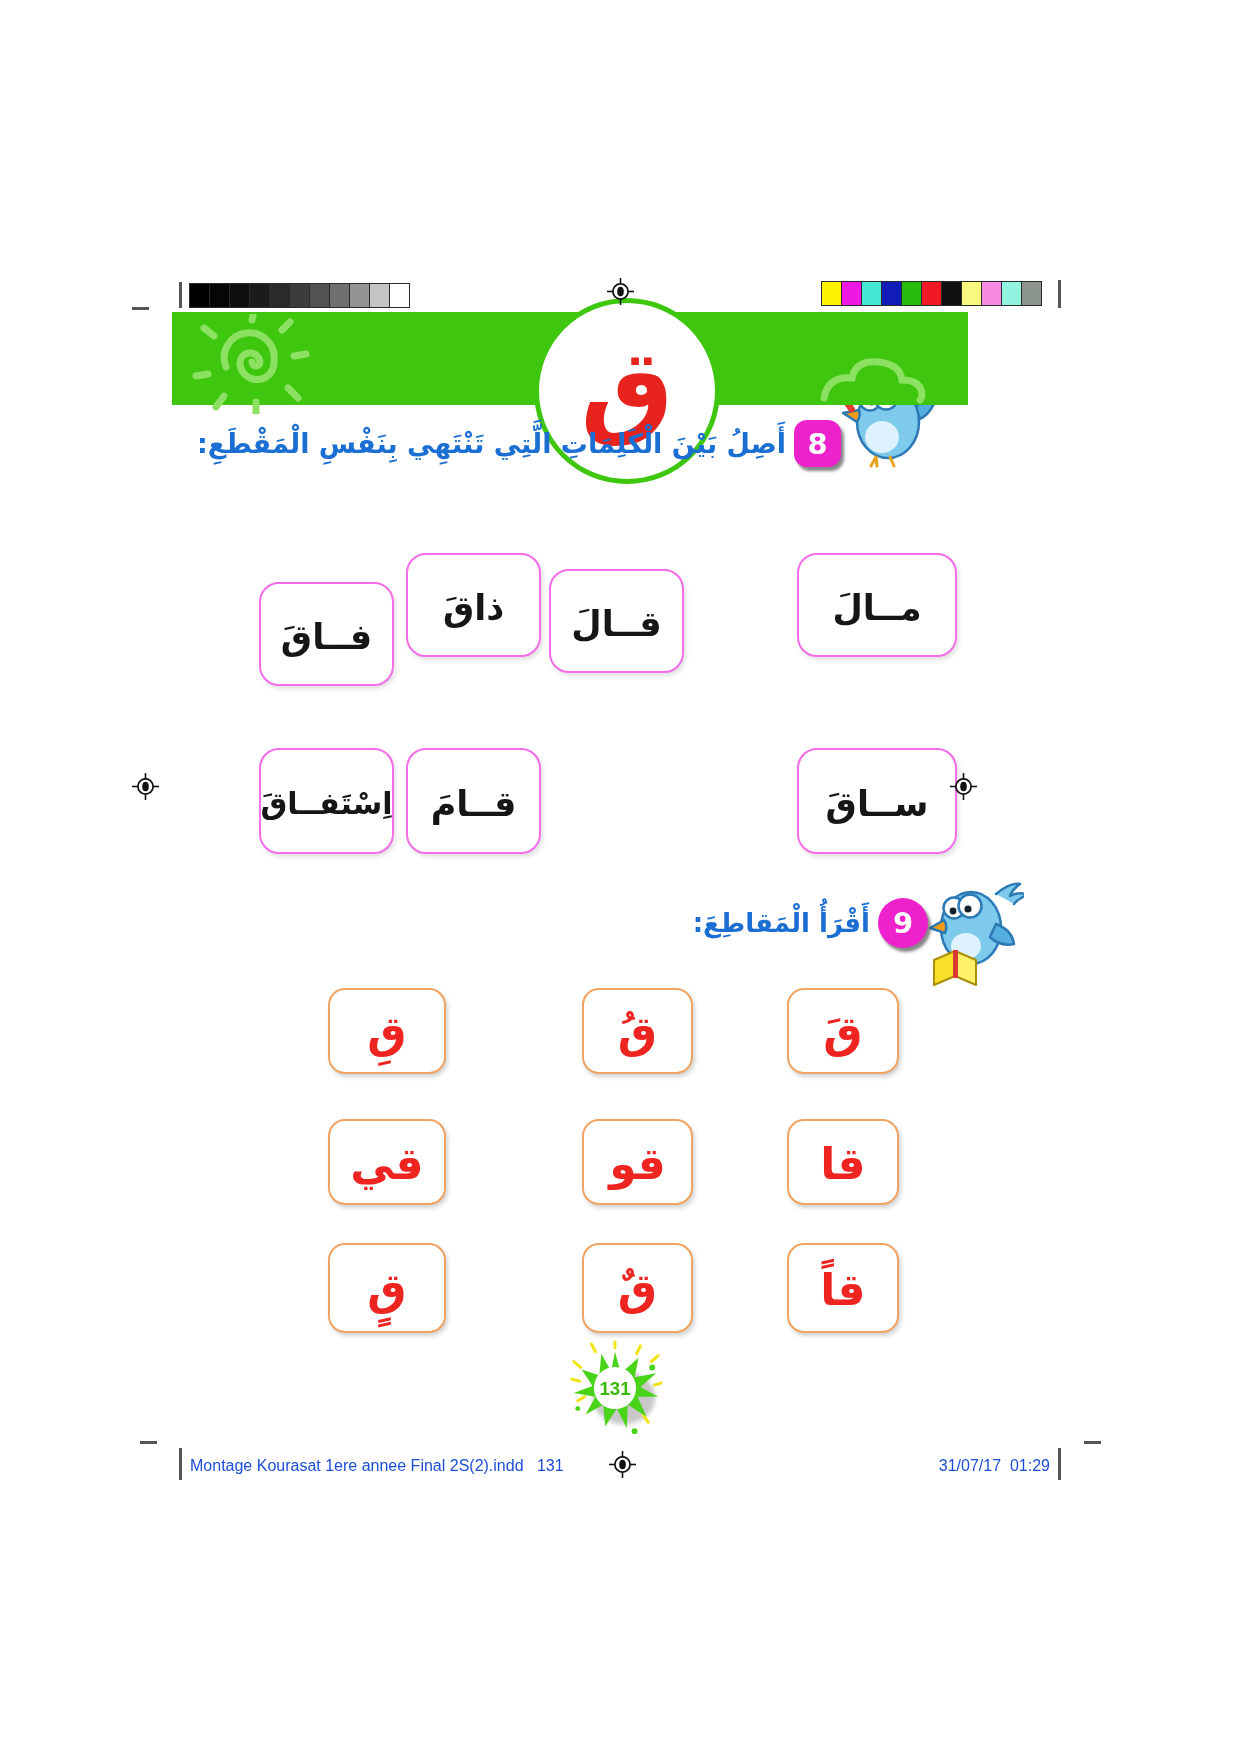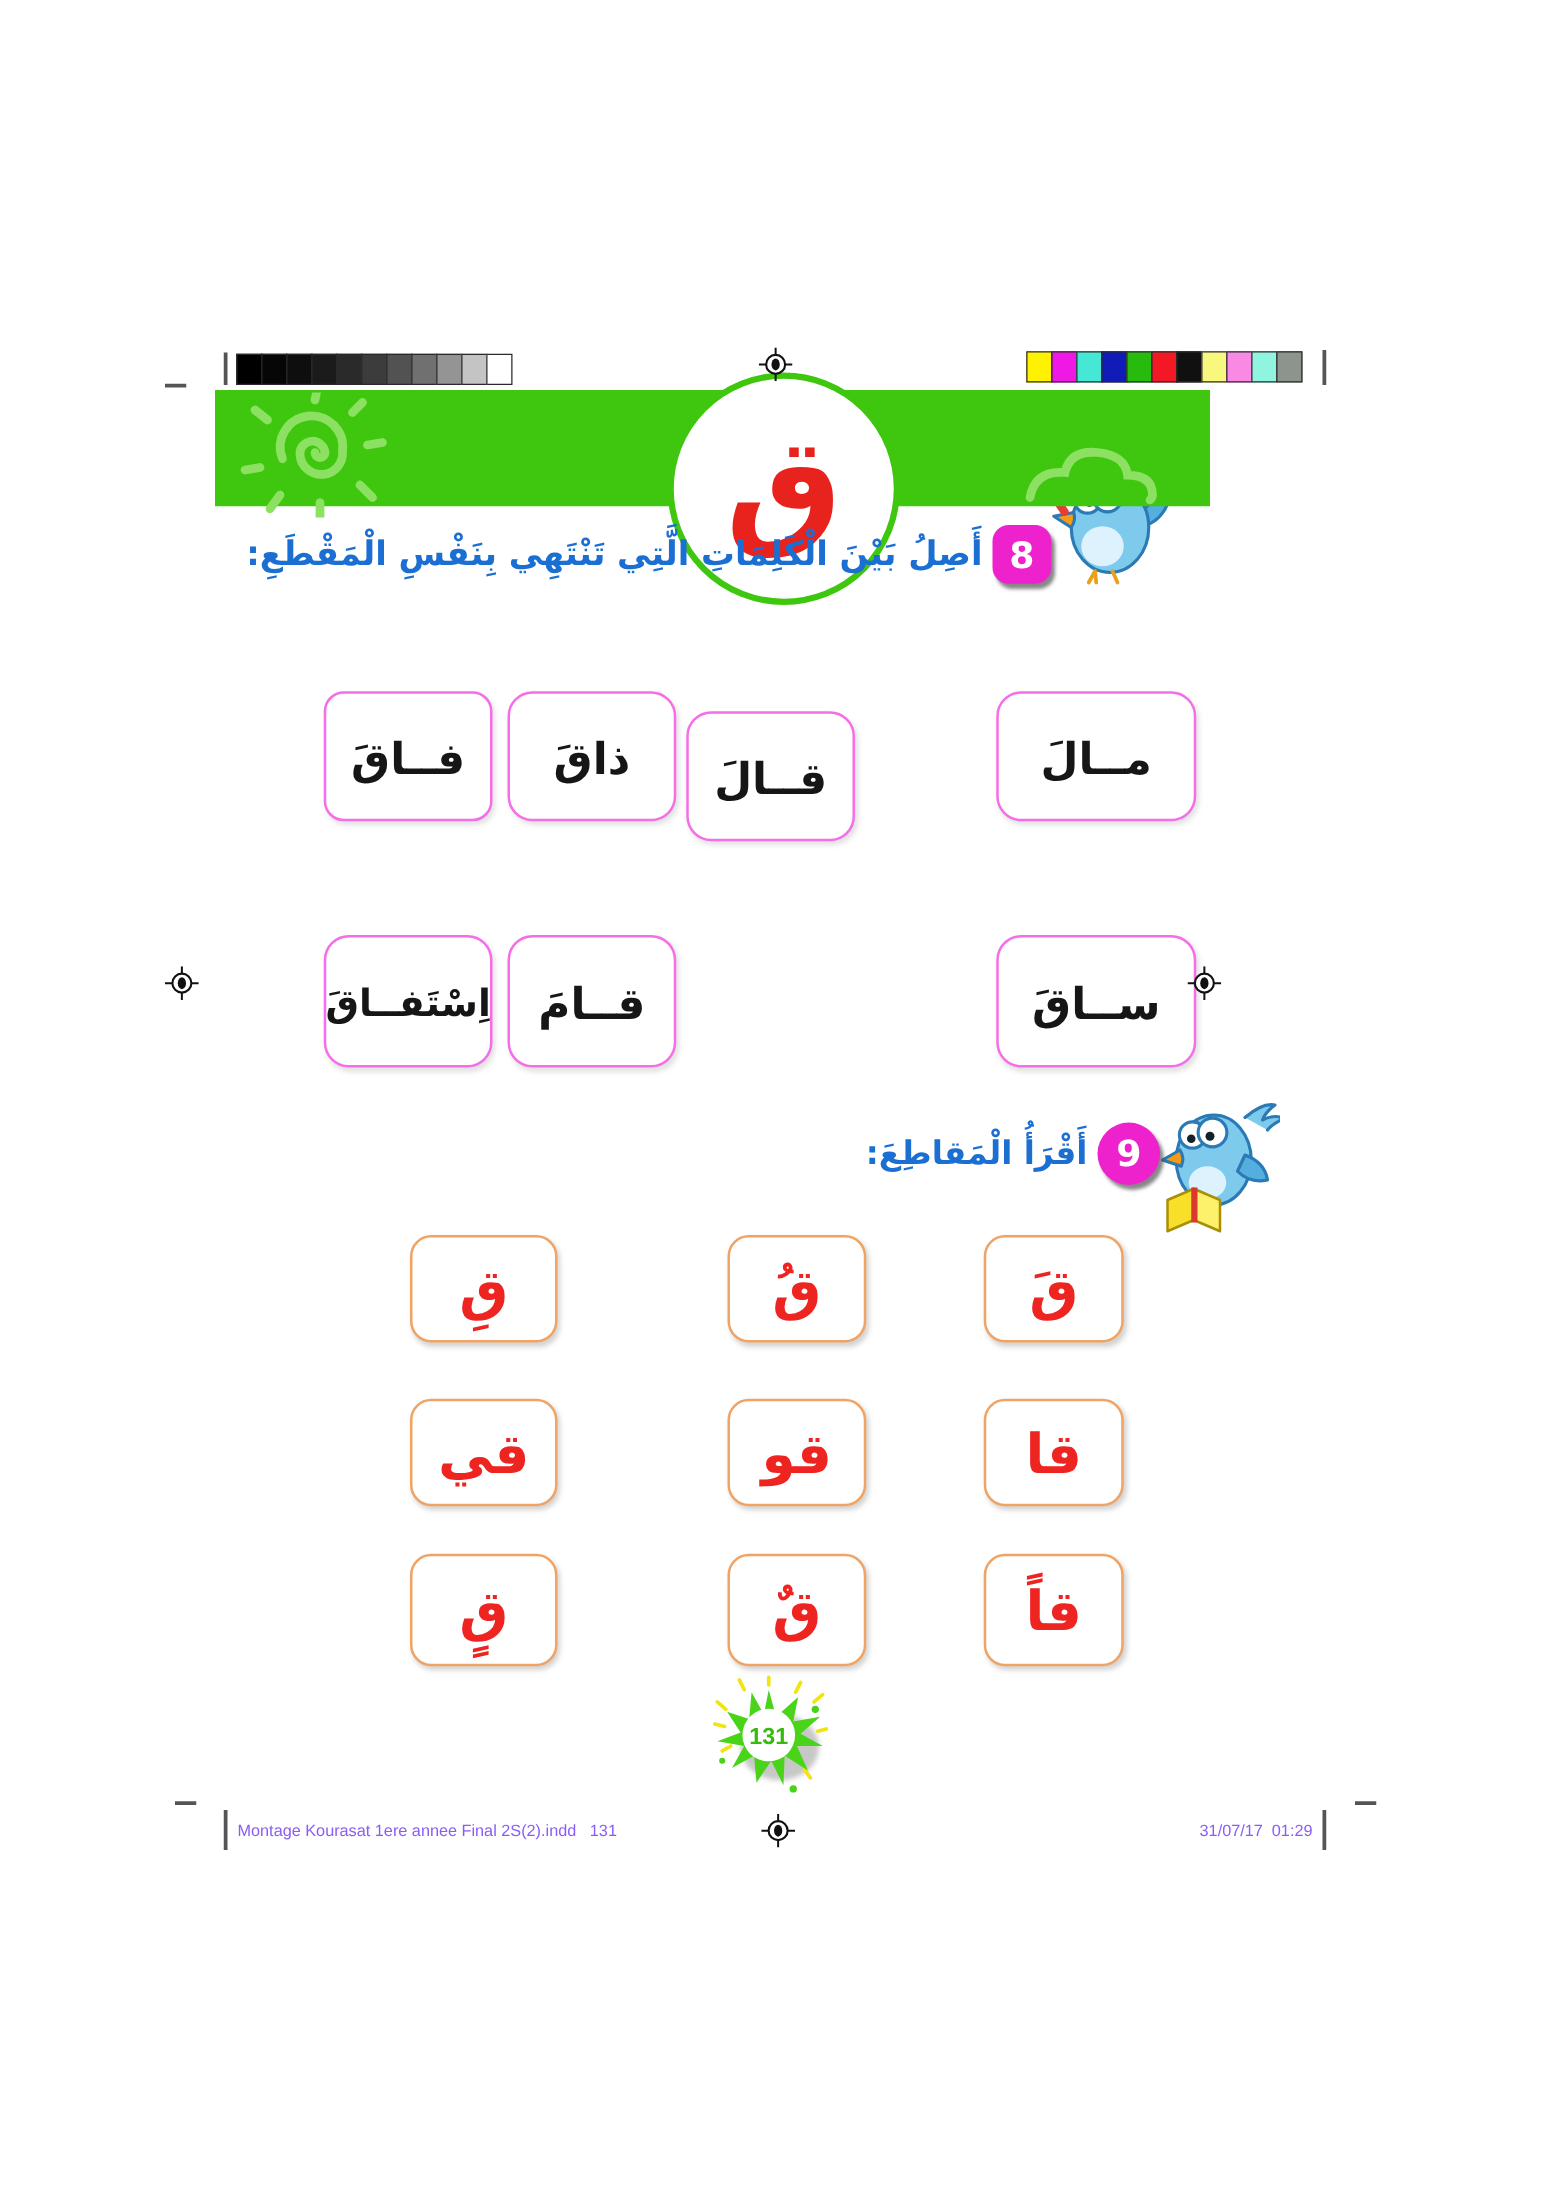--- a/index.html
+++ b/index.html
@@ -34,21 +34,21 @@
   .word-text{color:#161616;font-weight:bold;font-size:35px;line-height:1;padding-top:6px;}
   .word-text.small{font-size:30px;}
 
   
   .syll-box{position:absolute;background:#ffffff;border:2.5px solid #f0a362;border-radius:17px;
       display:flex;align-items:center;justify-content:center;direction:rtl;
       box-shadow:2px 3px 4px rgba(130,130,130,0.35);}
   .syll-text{color:#ee2420;font-weight:bold;font-size:44px;line-height:1;padding-top:4px;}
 
   
-  .foot-text{position:absolute;font-family:"Liberation Sans",sans-serif;font-size:13px;color:#8b5cf6;
+  .foot-text{position:absolute;font-family:"Liberation Sans",sans-serif;font-size:16px;color:#1d4ed8;
       white-space:pre;}
   svg{display:block;}
 </style>
 </head>
 <body>
 
 <div id="page">
 
   <div class="hdash" style="left:132px;top:307px;width:17px;"></div>
   <div class="vtick" style="left:179px;top:282px;height:26px;"></div>
@@ -136,21 +136,21 @@
 
   <div class="word-box" style="left:797px;top:553px;width:156px;height:100px;">
     <span class="word-text">مــالَ</span>
   </div>
   <div class="word-box" style="left:549px;top:569px;width:131px;height:100px;text-align:center;">
     <span class="word-text">قــالَ</span>
   </div>
   <div class="word-box" style="left:406px;top:553px;width:131px;height:100px;">
     <span class="word-text">ذاقَ</span>
   </div>
-  <div class="word-box" style="left:259px;top:553px;width:131px;height:100px;border-radius:16px;">
+  <div class="word-box" style="left:259px;top:582px;width:131px;height:100px;">
     <span class="word-text">فــاقَ</span>
   </div>
 
   <div class="word-box" style="left:797px;top:748px;width:156px;height:102px;">
     <span class="word-text">ســاقَ</span>
   </div>
   <div class="word-box" style="left:406px;top:748px;width:131px;height:102px;align-items:center;">
     <span class="word-text">قــامَ</span>
   </div>
   <div class="word-box" style="left:259px;top:748px;width:131px;height:102px;">

